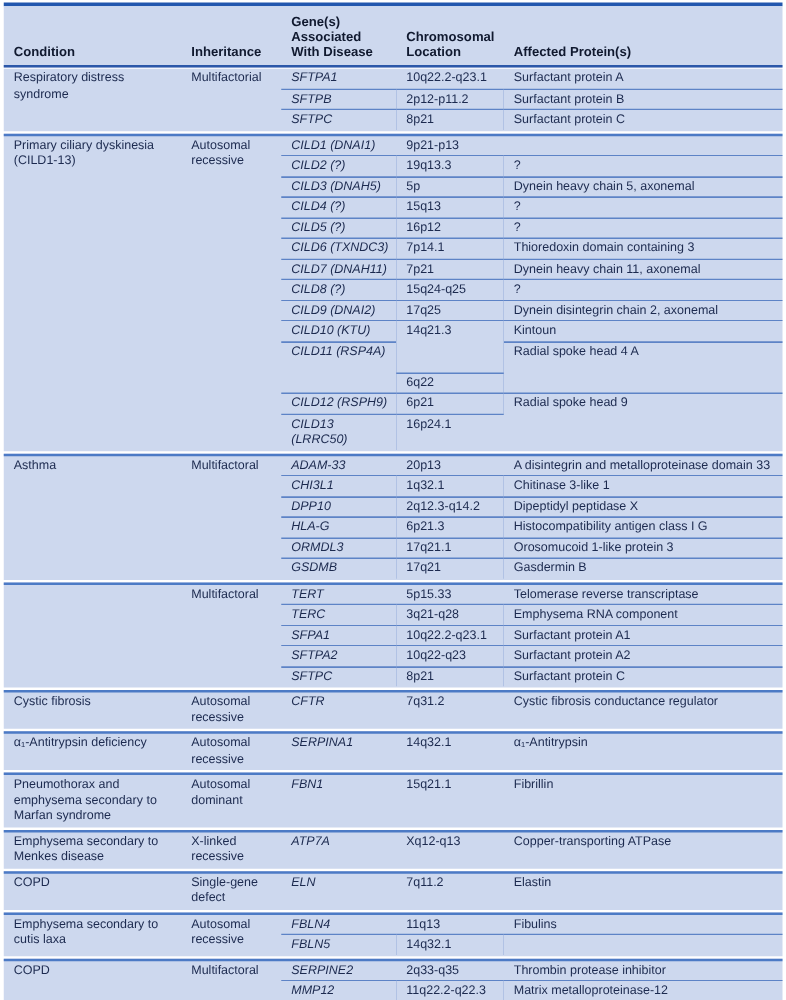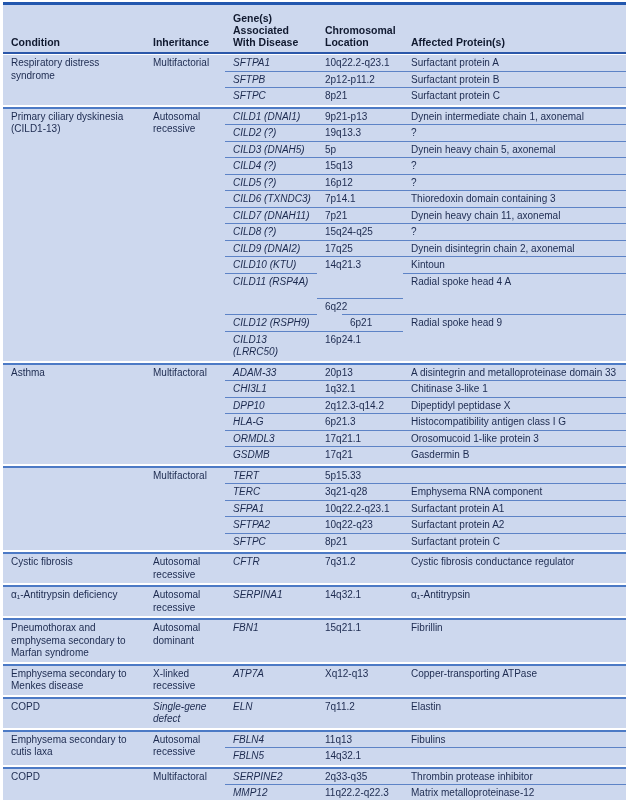--- a/index.html
+++ b/index.html
@@ -84,21 +84,20 @@
           <div class="cell c-prot sep" style="grid-row: 2;">Surfactant protein B</div>
           <div class="cell c-gene sep" style="grid-row: 3;">SFTPC</div>
           <div class="cell c-loc sep" style="grid-row: 3;">8p21</div>
           <div class="cell c-prot sep" style="grid-row: 3;">Surfactant protein C</div>
         </div>
         <div class="group">
           <div class="cell c-cond" style="grid-row: 1 / span 13;">Primary ciliary dyskinesia (CILD1-13)</div>
           <div class="cell c-inh" style="grid-row: 1 / span 13;">Autosomal recessive</div>
           <div class="cell c-gene" style="grid-row: 1;">CILD1 (DNAI1)</div>
           <div class="cell c-loc" style="grid-row: 1;">9p21-p13</div>
-          <div class="cell c-prot" style="grid-row: 1;">Dynein intermediate chain 1, axonemal</div>
           <div class="cell c-gene sep" style="grid-row: 2;">CILD2 (?)</div>
           <div class="cell c-loc sep" style="grid-row: 2;">19q13.3</div>
           <div class="cell c-prot sep" style="grid-row: 2;">?</div>
           <div class="cell c-gene sep" style="grid-row: 3;">CILD3 (DNAH5)</div>
           <div class="cell c-loc sep" style="grid-row: 3;">5p</div>
           <div class="cell c-prot sep" style="grid-row: 3;">Dynein heavy chain 5, axonemal</div>
           <div class="cell c-gene sep" style="grid-row: 4;">CILD4 (?)</div>
           <div class="cell c-loc sep" style="grid-row: 4;">15q13</div>
           <div class="cell c-prot sep" style="grid-row: 4;">?</div>
           <div class="cell c-gene sep" style="grid-row: 5;">CILD5 (?)</div>
@@ -116,21 +115,21 @@
           <div class="cell c-gene sep" style="grid-row: 9;">CILD9 (DNAI2)</div>
           <div class="cell c-loc sep" style="grid-row: 9;">17q25</div>
           <div class="cell c-prot sep" style="grid-row: 9;">Dynein disintegrin chain 2, axonemal</div>
           <div class="cell c-gene sep" style="grid-row: 10;">CILD10 (KTU)</div>
           <div class="cell c-loc sep" style="grid-row: 10;">14q21.3</div>
           <div class="cell c-prot sep" style="grid-row: 10;">Kintoun</div>
           <div class="cell c-gene sep" style="grid-row: 11;">CILD11 (RSP4A)</div>
           <div class="cell c-loc sep" style="grid-row: 11; margin-top: 25px;">6q22</div>
           <div class="cell c-prot sep" style="grid-row: 11;">Radial spoke head 4 A</div>
           <div class="cell c-gene sep" style="grid-row: 12;">CILD12 (RSPH9)</div>
-          <div class="cell c-loc sep" style="grid-row: 12; margin-left: 25px;">6p21</div>
+          <div class="cell c-loc sep" style="grid-row: 12;">6p21</div>
           <div class="cell c-prot sep" style="grid-row: 12;">Radial spoke head 9</div>
           <div class="cell c-gene sep" style="grid-row: 13;">CILD13 (LRRC50)</div>
           <div class="cell c-loc sep" style="grid-row: 13;">16p24.1</div>
         </div>
         <div class="group">
           <div class="cell c-cond" style="grid-row: 1 / span 6;">Asthma</div>
           <div class="cell c-inh" style="grid-row: 1 / span 6;">Multifactoral</div>
           <div class="cell c-gene" style="grid-row: 1;">ADAM-33</div>
           <div class="cell c-loc" style="grid-row: 1;">20p13</div>
           <div class="cell c-prot" style="grid-row: 1;">A disintegrin and metalloproteinase domain 33</div>
@@ -147,20 +146,21 @@
           <div class="cell c-loc sep" style="grid-row: 5;">17q21.1</div>
           <div class="cell c-prot sep" style="grid-row: 5;">Orosomucoid 1-like protein 3</div>
           <div class="cell c-gene sep" style="grid-row: 6;">GSDMB</div>
           <div class="cell c-loc sep" style="grid-row: 6;">17q21</div>
           <div class="cell c-prot sep" style="grid-row: 6;">Gasdermin B</div>
         </div>
         <div class="group">
           <div class="cell c-inh" style="grid-row: 1 / span 5;">Multifactoral</div>
           <div class="cell c-gene" style="grid-row: 1;">TERT</div>
           <div class="cell c-loc" style="grid-row: 1;">5p15.33</div>
+          <div class="cell c-prot" style="grid-row: 1;">Telomerase reverse transcriptase</div>
           <div class="cell c-gene sep" style="grid-row: 2;">TERC</div>
           <div class="cell c-loc sep" style="grid-row: 2;">3q21-q28</div>
           <div class="cell c-prot sep" style="grid-row: 2;">Emphysema RNA component</div>
           <div class="cell c-gene sep" style="grid-row: 3;">SFPA1</div>
           <div class="cell c-loc sep" style="grid-row: 3;">10q22.2-q23.1</div>
           <div class="cell c-prot sep" style="grid-row: 3;">Surfactant protein A1</div>
           <div class="cell c-gene sep" style="grid-row: 4;">SFTPA2</div>
           <div class="cell c-loc sep" style="grid-row: 4;">10q22-q23</div>
           <div class="cell c-prot sep" style="grid-row: 4;">Surfactant protein A2</div>
           <div class="cell c-gene sep" style="grid-row: 5;">SFTPC</div>
@@ -190,21 +190,21 @@
         </div>
         <div class="group">
           <div class="cell c-cond" style="grid-row: 1 / span 1;">Emphysema secondary to Menkes disease</div>
           <div class="cell c-inh" style="grid-row: 1 / span 1;">X-linked recessive</div>
           <div class="cell c-gene" style="grid-row: 1;">ATP7A</div>
           <div class="cell c-loc" style="grid-row: 1;">Xq12-q13</div>
           <div class="cell c-prot" style="grid-row: 1;">Copper-transporting ATPase</div>
         </div>
         <div class="group">
           <div class="cell c-cond" style="grid-row: 1 / span 1;">COPD</div>
-          <div class="cell c-inh" style="grid-row: 1 / span 1; font-style: italic;">Single-gene defect</div>
+          <div class="cell c-inh" style="grid-row: 1 / span 1;">Single-gene defect</div>
           <div class="cell c-gene" style="grid-row: 1;">ELN</div>
           <div class="cell c-loc" style="grid-row: 1;">7q11.2</div>
           <div class="cell c-prot" style="grid-row: 1;">Elastin</div>
         </div>
         <div class="group">
           <div class="cell c-cond" style="grid-row: 1 / span 2;">Emphysema secondary to cutis laxa</div>
           <div class="cell c-inh" style="grid-row: 1 / span 2;">Autosomal recessive</div>
           <div class="cell c-gene" style="grid-row: 1;">FBLN4</div>
           <div class="cell c-loc" style="grid-row: 1;">11q13</div>
           <div class="cell c-prot" style="grid-row: 1;">Fibulins</div>

